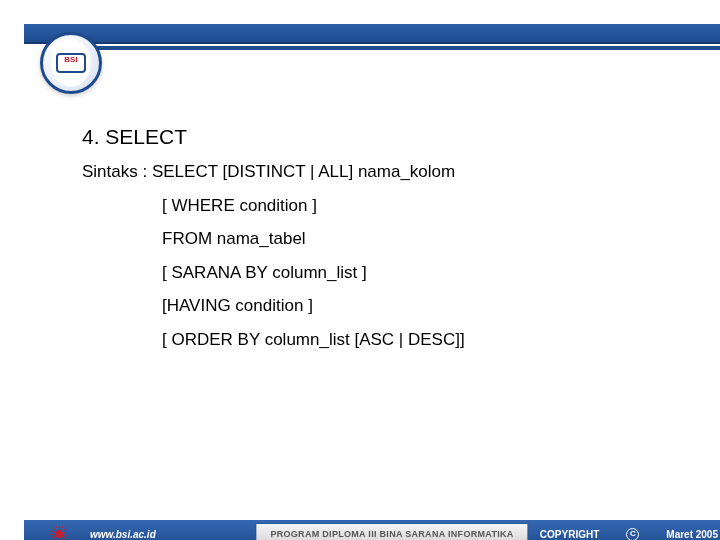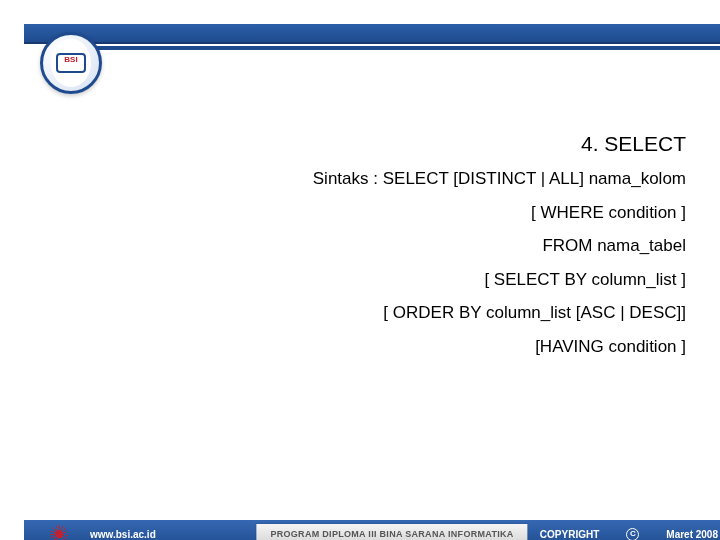--- a/index.html
+++ b/index.html
@@ -64,24 +64,23 @@
     .logo-mark {
       position: absolute;
       bottom: 6px;
       width: 30px;
       height: 20px;
       border: 2px solid #1f4b8e;
       border-radius: 4px;
     }
     .content {
       position: absolute;
-      top: 100px;
+      top: 93px;
       left: 50px;
       width: 620px;
-      text-align: right;
     }
     .heading {
       font-size: 21px;
       color: #000;
       margin-bottom: 10px;
     }
     .syntax-line {
       font-size: 17px;
       color: #000000;
       line-height: 1.5;
@@ -118,20 +117,21 @@
     .footer-starburst::before {
       content: "";
       position: absolute;
       inset: 0;
       background:
         conic-gradient(from 0deg, #c02030 0 6deg, transparent 6deg 24deg, #c02030 24deg 30deg, transparent 30deg 48deg, #c02030 48deg 54deg, transparent 54deg 72deg, #c02030 72deg 78deg, transparent 78deg 96deg, #c02030 96deg 102deg, transparent 102deg 120deg, #c02030 120deg 126deg, transparent 126deg 144deg, #c02030 144deg 150deg, transparent 150deg 168deg, #c02030 168deg 174deg, transparent 174deg 192deg, #c02030 192deg 198deg, transparent 198deg 216deg, #c02030 216deg 222deg, transparent 222deg 240deg, #c02030 240deg 246deg, transparent 246deg 264deg, #c02030 264deg 270deg, transparent 270deg 288deg, #c02030 288deg 294deg, transparent 294deg 312deg, #c02030 312deg 318deg, transparent 318deg 336deg, #c02030 336deg 342deg, transparent 342deg 360deg);
       border-radius: 50%;
     }
     .footer-url {
       font-weight: bold;
+      font-style: italic;
       color: #fff;
     }
     .footer-center {
       position: absolute;
       left: 50%;
       transform: translateX(-50%);
       background: linear-gradient(to bottom, #f5f5f5, #d6d6d6);
       color: #555;
       font-size: 9px;
       font-weight: bold;
@@ -169,29 +169,29 @@
     <span class="logo-text">BSI</span>
     <div class="logo-mark"></div>
   </div>
 </div>
 
 <div class="content">
   <div class="heading">4.  SELECT</div>
   <div class="syntax-line">Sintaks : SELECT [DISTINCT | ALL] nama_kolom</div>
   <div class="syntax-line indent">[ WHERE condition ]</div>
   <div class="syntax-line indent">FROM nama_tabel</div>
-  <div class="syntax-line indent">[ SELECT BY column_list ]</div>
+  <div class="syntax-line indent">[ SARANA BY column_list ]</div>
+  <div class="syntax-line indent">[HAVING condition ]</div>
   <div class="syntax-line indent">[ ORDER BY column_list [ASC | DESC]]</div>
-  <div class="syntax-line indent">[HAVING condition ]</div>
 </div>
 
 <div class="footer">
   <div class="footer-left">
     <div class="footer-starburst"></div>
     <span class="footer-url">www.bsi.ac.id</span>
   </div>
   <div class="footer-center">PROGRAM DIPLOMA III BINA SARANA INFORMATIKA</div>
   <div class="footer-right">
     <span>COPYRIGHT</span>
     <span class="copyright-symbol">C</span>
-    <span>Maret 2008</span>
+    <span>Maret 2005</span>
   </div>
 </div>
 
 </body></html>

